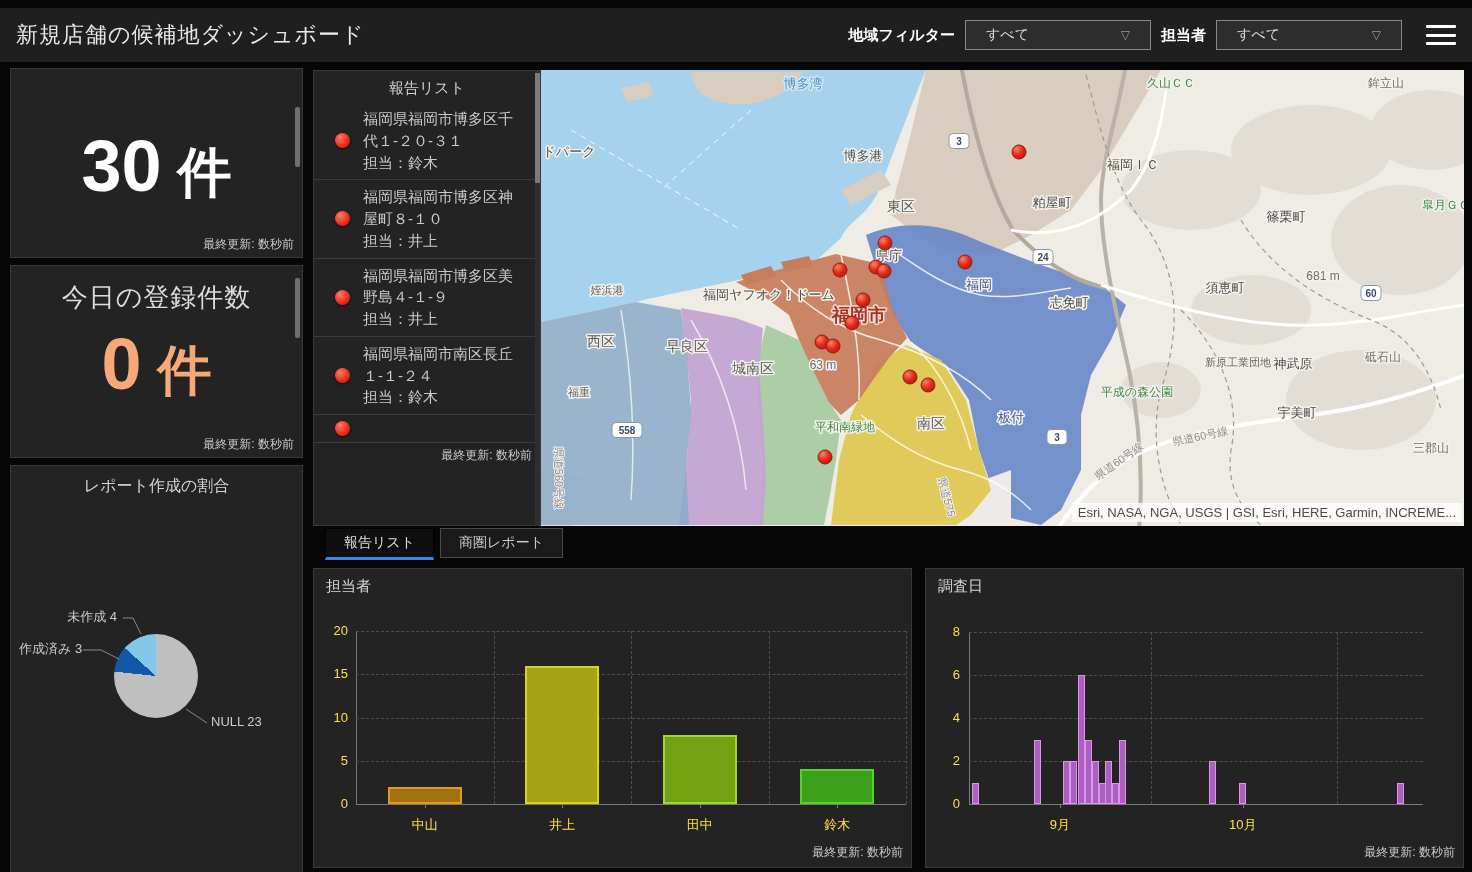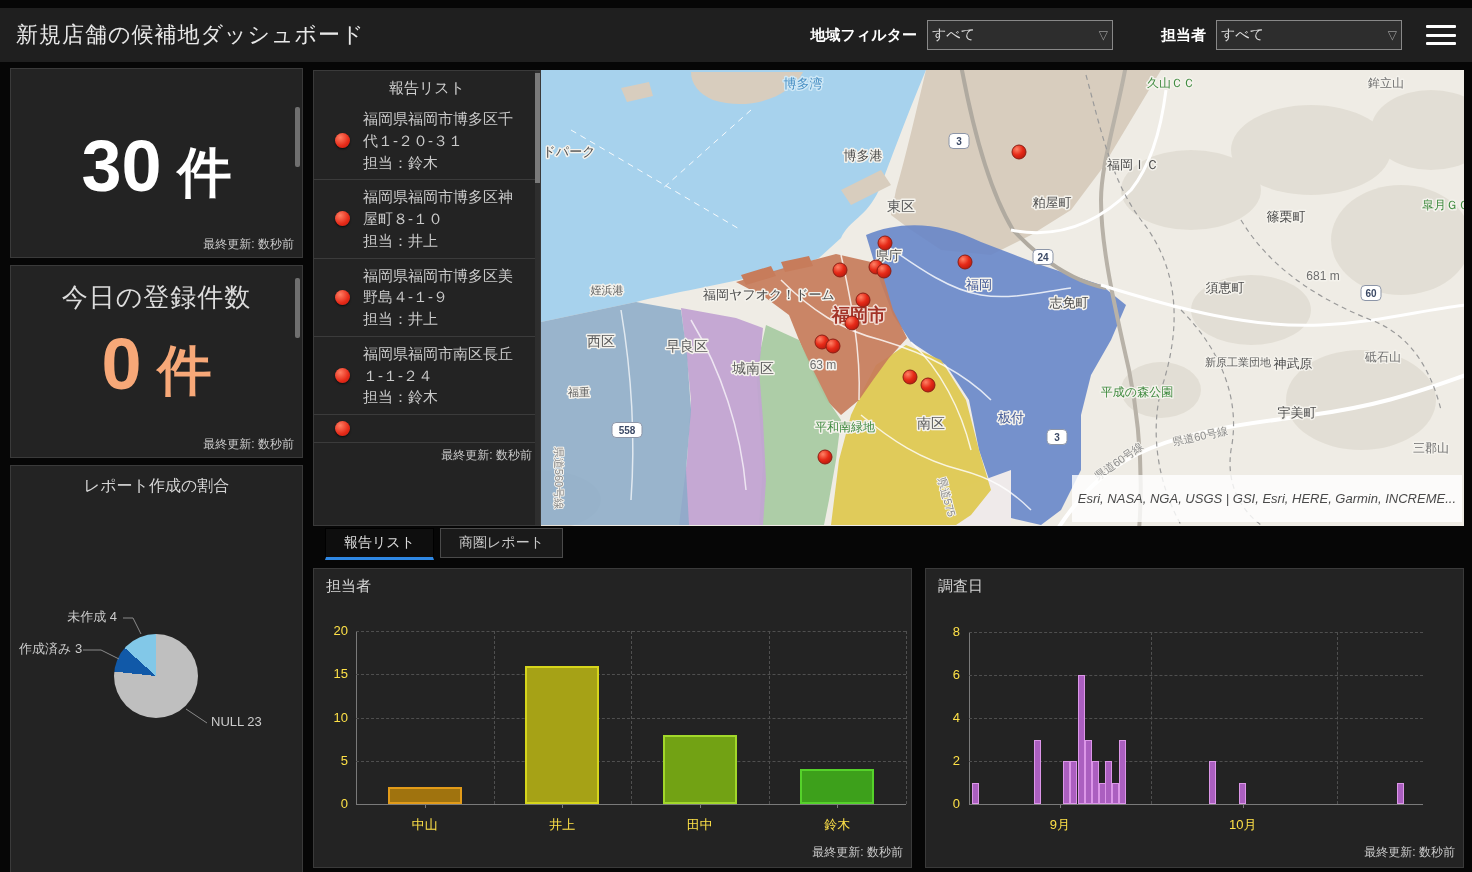--- a/index.html
+++ b/index.html
@@ -5,24 +5,24 @@
   html,body{margin:0;padding:0;background:#060606;}
   body{width:1472px;height:872px;position:relative;overflow:hidden;
        font-family:"Liberation Sans","DejaVu Sans",sans-serif;color:#ccc;}
   .panel{position:absolute;background:#232323;border:1px solid #3a3a3a;box-sizing:border-box;}
   .panel-footer{position:absolute;right:8px;bottom:4px;font-size:12px;color:#c9c9c9;}
   
   .hdr{position:absolute;left:0;top:8px;width:1472px;height:54px;background:#1f1f1f;
        display:flex;align-items:center;padding:0 16px;box-sizing:border-box;}
   .hdr-title{font-size:22px;color:#e8e8e8;letter-spacing:1px;}
   .hdr-right{margin-left:auto;display:flex;align-items:center;gap:10px;}
-  .flt-label{font-size:15px;font-weight:bold;color:#fff;white-space:nowrap;margin-left:38px;}
+  .flt-label{font-size:15px;font-weight:bold;color:#fff;white-space:nowrap;}
   .selectbox{width:186px;height:30px;background:#2d2d2d;border:1px solid #888;color:#ddd;
        font-size:14px;display:flex;align-items:center;justify-content:space-between;
-       padding:0 4px;box-sizing:border-box;cursor:pointer;}
+       padding:0 20px;box-sizing:border-box;cursor:pointer;}
   .selectbox .arrow{color:#999;font-size:12px;}
   .burger{width:30px;height:20px;display:flex;flex-direction:column;justify-content:space-between;
        margin-left:14px;cursor:pointer;}
   .burger span{display:block;height:3px;background:#fff;border-radius:1px;}
   
   .kpi-title{text-align:center;font-size:26px;color:#dcdcdc;margin-top:14px;letter-spacing:1px;}
   .kpi-row{position:absolute;left:0;right:0;top:52%;transform:translateY(-50%);
        text-align:center;font-weight:bold;white-space:nowrap;}
   .kpi-value{font-size:72px;}
   .kpi-unit{font-size:54px;margin-left:16px;}
@@ -53,21 +53,21 @@
   .axline{position:absolute;background:#7a7a7a;}
   .bar{position:absolute;box-sizing:border-box;}
   
   .map-widget{position:absolute;left:313px;top:70px;width:1151px;height:456px;display:flex;}
   .rl-panel{width:228px;background:#232323;border:1px solid #3a3a3a;box-sizing:border-box;
        position:relative;overflow:hidden;}
   .rl-scrolltrack{position:absolute;right:0;top:0;bottom:0;width:5px;background:#2e2e2e;}
   .rl-scrollthumb{position:absolute;right:0;top:2px;width:5px;height:110px;background:#7a7a7a;}
   .map-box{flex:1;position:relative;overflow:hidden;background:#efece5;cursor:grab;}
   .attrib{position:absolute;right:2px;bottom:4px;background:rgba(255,255,255,.8);color:#4a4a4a;
-       font-size:13px;padding:16px 6px;white-space:nowrap;font-style:italic;}
+       font-size:13px;padding:2px 6px;white-space:nowrap;}
   .mlbl{paint-order:stroke;stroke:#f4f2ec;stroke-width:3px;stroke-linejoin:round;
        font-family:"Liberation Sans","DejaVu Sans",sans-serif;font-size:13px;fill:#4d4d4d;}
   .ml-water{fill:#4a90c4;stroke:#cfe8f6;}
   .ml-ward{fill:#5a5a5a;font-size:14px;}
   .ml-big{fill:#a33428;font-size:18px;font-weight:bold;stroke:#f2dcd2;}
   .ml-green{fill:#3e8a3e;font-size:12px;}
   .ml-peak{fill:#6f6f6f;font-size:12px;}
   .ml-road{fill:#8a8a8a;font-size:11px;stroke-width:2px;}
   .ml-small{fill:#5f5f5f;font-size:11px;}
   .ml-blue{fill:#3f5796;}

